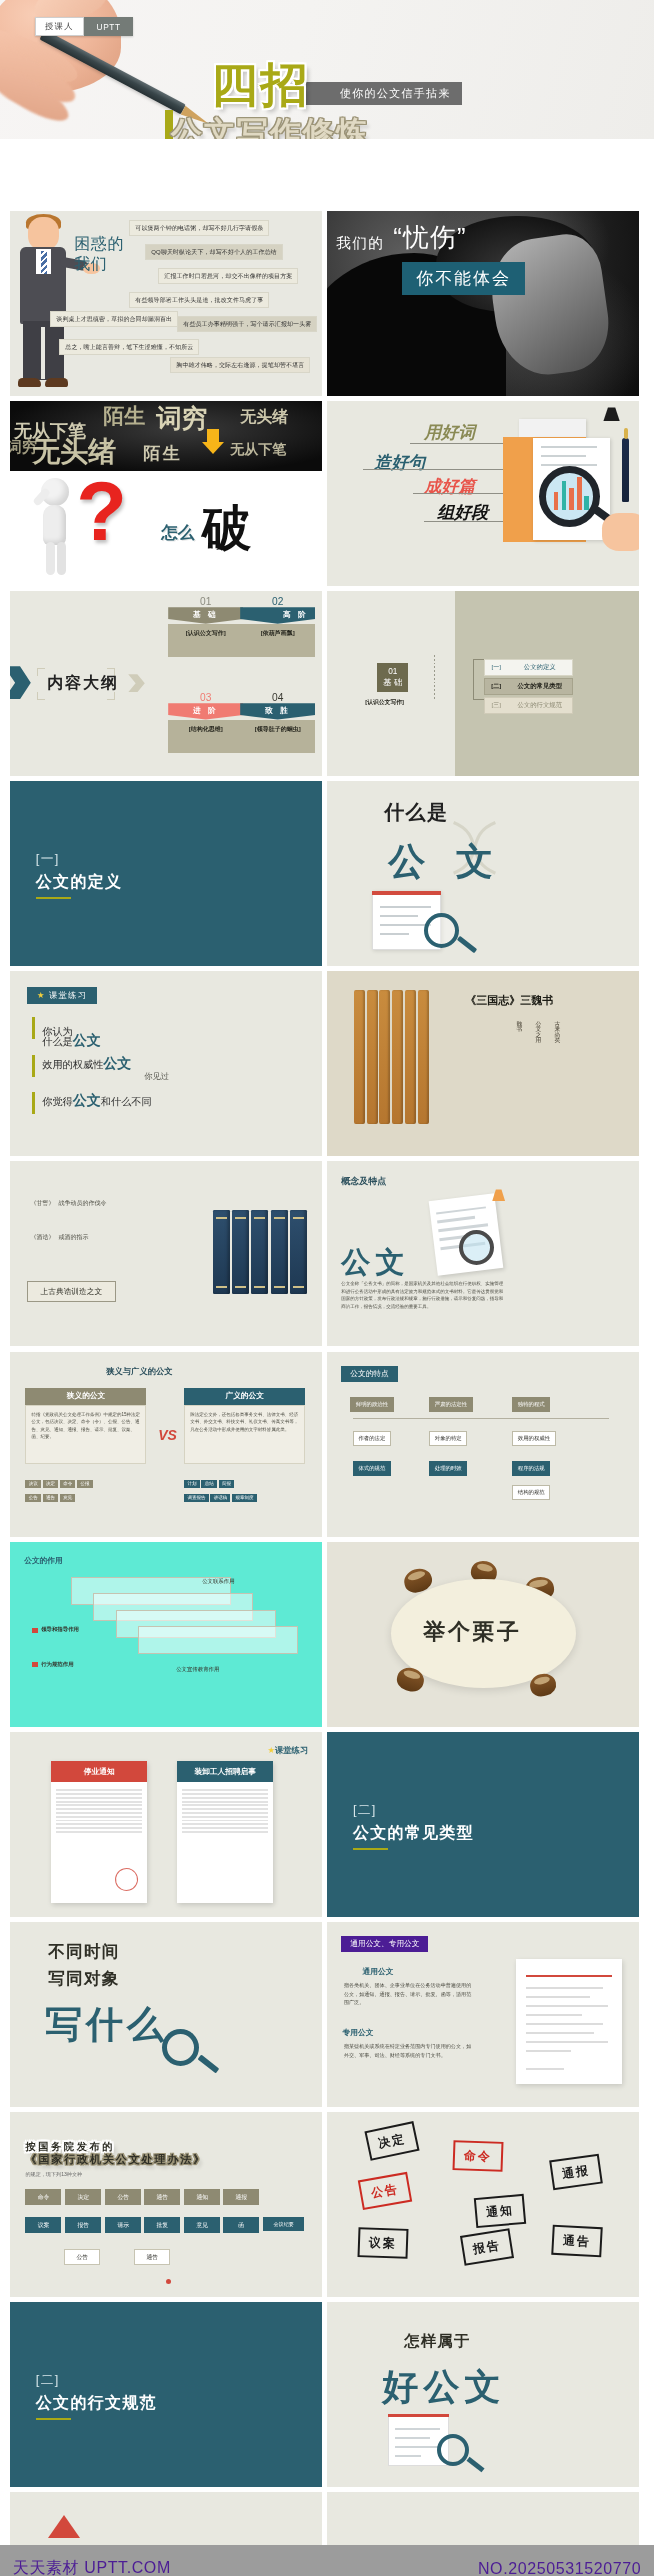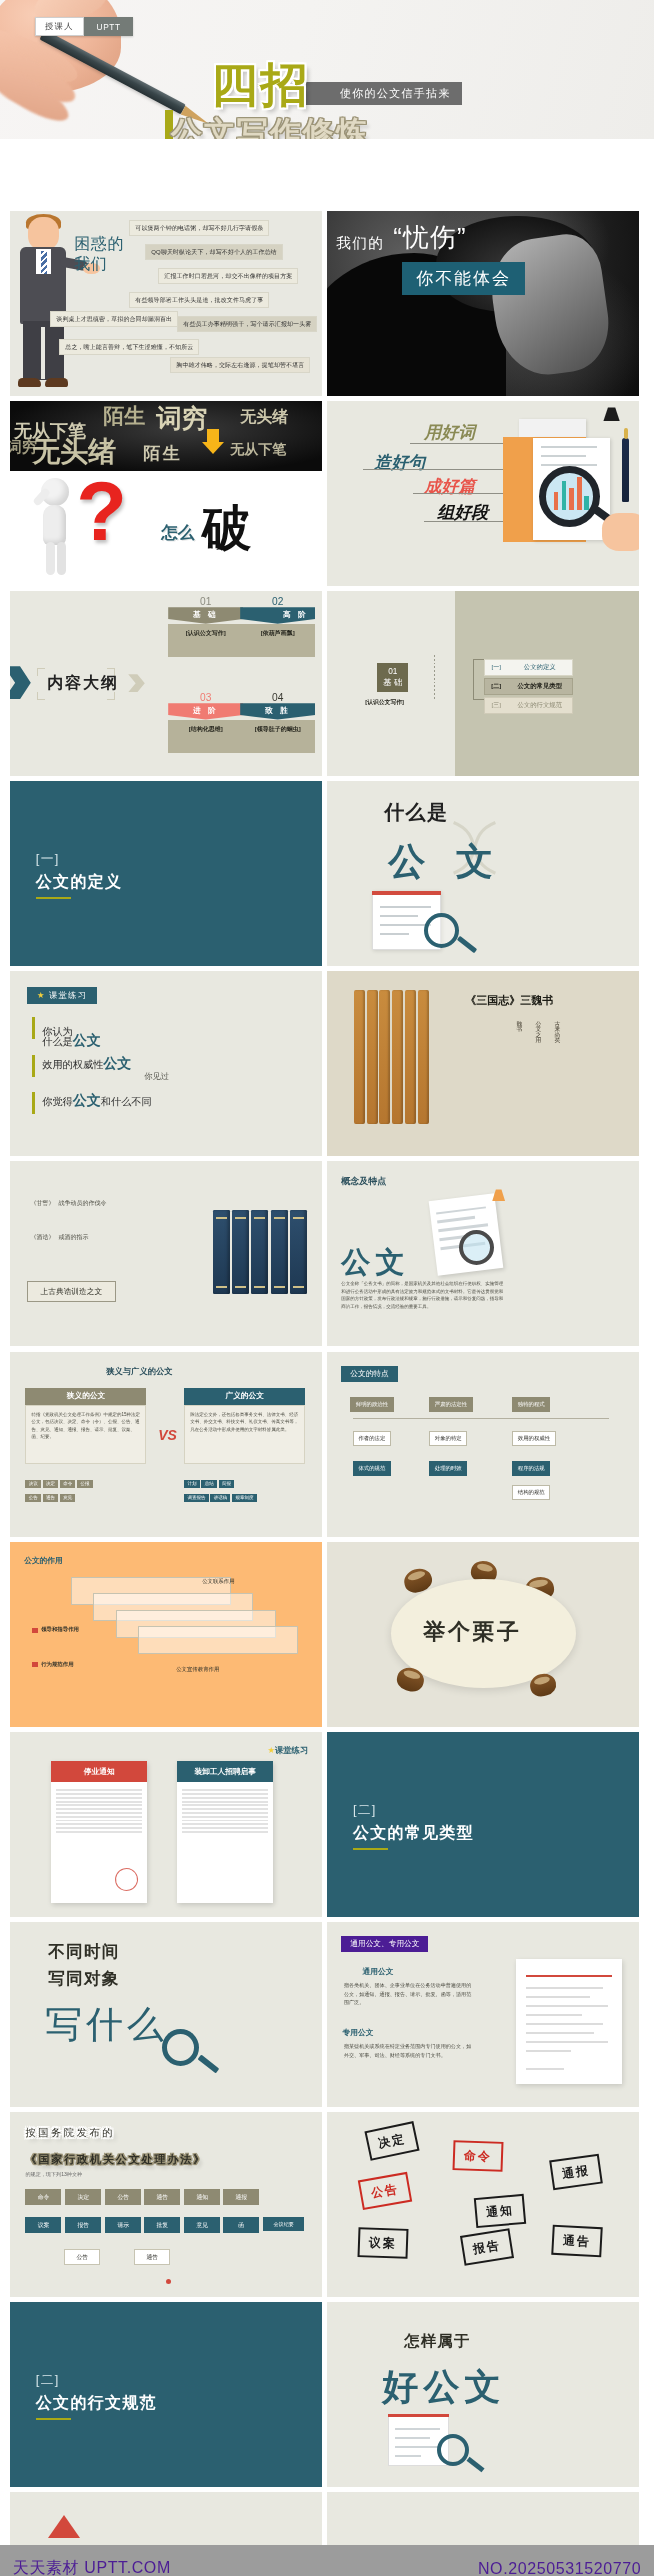--- a/index.html
+++ b/index.html
@@ -283,21 +283,21 @@
   
   .s13 { background:#e8e8e0; }
   .s13 .hdr { position:absolute; left:14px; top:14px; background:#2b6070; color:#fff; font-size:7.7px; padding:3.2px 9px;}
   .s13 .nd { position:absolute; background:#fff; border:0.6px solid #bdbaa7; font-size:5.4px; color:#2f2f2a;
     padding:3.2px 4.5px; text-align:center; white-space:nowrap;}
   .s13 .nd.dark { background:#8e8a72; color:#fff; border-color:#8e8a72; }
   .s13 .nd.teal { background:#2b6070; color:#fff; border-color:#2b6070; }
   .s13 .ln { position:absolute; background:#b3b0a0; }
 
   
-  .s14 { background:#fdba74; }
+  .s14 { background:#5eead4; }
   .s14 .hdr { position:absolute; left:14px; top:14px; color:#2b6070; font-size:7.7px; font-weight:bold;}
   .s14 .gh { position:absolute; border:0.6px solid #c6c3b1; background:rgba(255,255,255,.5); }
   .s14 .pill { position:absolute; font-size:5.4px; color:#33332a; }
   .s14 .dot { position:absolute; width:5.8px; height:5.8px; background:#d2483c; }
 
   
   .s15 { background:#e5e3d8; }
   .s15 .circ { position:absolute; left:64px; top:37px; width:185px; height:109px; border-radius:50%;
     background:#f3efdd; box-shadow:0 2.6px 9px rgba(0,0,0,.12); }
   .s15 .txt { position:absolute; left:96px; top:75px; font-size:22px; font-weight:bold; color:#2f2f26; letter-spacing:2.6px;}
@@ -313,37 +313,37 @@
   .s16 .nt { color:#fff; font-size:7.7px; font-weight:bold; text-align:center; padding:5.8px 0;}
   .s16 .nb { padding:5.1px; font-size:3.8px; color:#555; line-height:1.75;}
   .s16 .nb i { display:block; height:1.9px; background:#e2e2e2; margin:1.9px 0;}
   .s16 .seal { position:absolute; width:23px; height:23px; border:1.3px solid #d2483c; border-radius:50%;
     transform:rotate(-16deg); opacity:.8;}
 
   
   .s17 { background:#e8e8e0; }
   .s17 .a { position:absolute; left:38px; top:19px; font-size:16.6px; font-weight:bold; color:#2f2f26; letter-spacing:1.3px;}
   .s17 .b { position:absolute; left:38px; top:46px; font-size:16.6px; font-weight:bold; color:#2f2f26; letter-spacing:1.3px;}
-  .s17 .c { position:absolute; left:35px; top:78px; font-size:37px; font-weight:normal; color:#2b6070; letter-spacing:3.8px;}
+  .s17 .c { position:absolute; left:35px; top:78px; font-size:37px; font-weight:bold; color:#2b6070; letter-spacing:3.8px;}
   .s17 .mg { position:absolute; left:152px; top:107px; width:37px; height:37px; border-radius:50%; border:5.1px solid #2b6070;}
   .s17 .mgh { position:absolute; left:187px; top:139px; width:23px; height:5.8px; background:#2b6070; transform:rotate(38deg); border-radius:1.3px;}
 
   
   .s18 { background:#e8e8e0; }
   .s18 .hdr { position:absolute; left:14px; top:14px; background:#4c1d95; color:#fff; font-size:7.7px; padding:3.2px 9px;}
   .s18 .h2 { position:absolute; left:15.3px; font-size:7.7px; color:#2b6070; font-weight:bold;}
   .s18 .p { position:absolute; left:16.6px; font-size:5.1px; color:#4a4a40; line-height:1.7; width:128px;}
   .s18 .docimg { position:absolute; left:189px; top:37px; width:106px; height:125px; background:#fff;
     box-shadow:1.3px 1.9px 5.1px rgba(0,0,0,.14);}
   .s18 .docimg i { position:absolute; left:10.2px; height:1.9px; background:#dcdcdc; display:block;}
   .s18 .rdl { position:absolute; left:10.2px; width:86px; height:1.3px; background:#d2483c;}
 
   
   .s19 { background:#e8e8e0; }
-  .s19 .t1 { position:absolute; left:15.3px; top:16px; font-size:10.2px; font-weight:normal; color:#2f2f26;}
+  .s19 .t1 { position:absolute; left:15.3px; top:30px; font-size:10.2px; font-weight:bold; color:#2f2f26;}
   .s19 .t2 { position:absolute; left:15.3px; top:40px; font-size:11px; font-weight:bold; color:#2f2f26;}
   .s19 .t3 { position:absolute; left:15.3px; top:59px; font-size:5.1px; color:#666;}
   .s19 .chip { position:absolute; background:#fff; border:0.6px solid #c7c4b2; font-size:5.8px; color:#2f2f2a;
     padding:2.6px 0; width:36px; text-align:center;}
   .s19 .chip.d { background:#8e8a72; color:#fff; border-color:#8e8a72;}
   .s19 .chip.t { background:#2b6070; color:#fff; border-color:#2b6070;}
   .s19 .dotred { position:absolute; left:156px; top:167px; width:5.1px; height:5.1px; border-radius:50%; background:#d2483c;}
 
   
   .s20 { background:#e8e8e0; }

